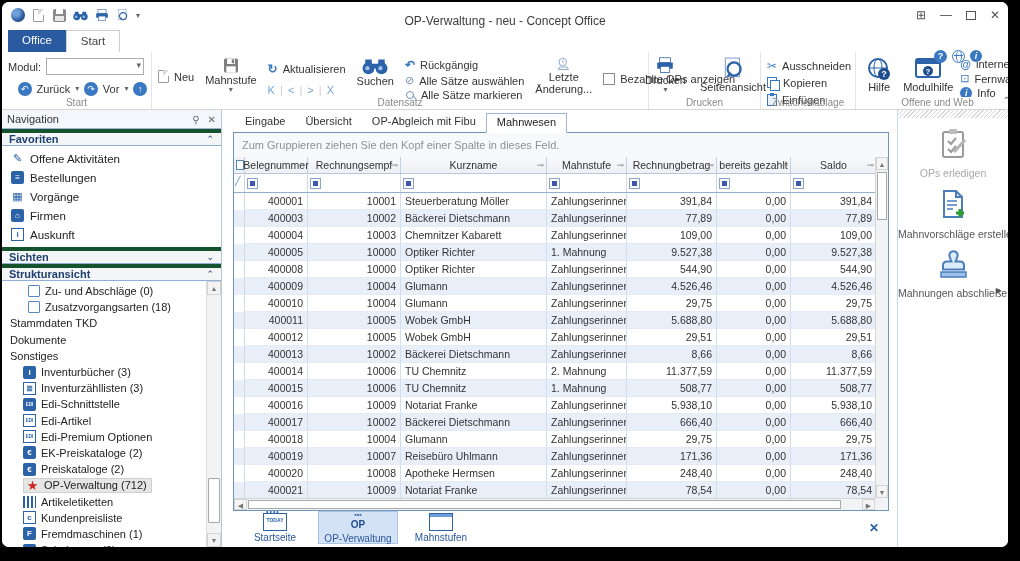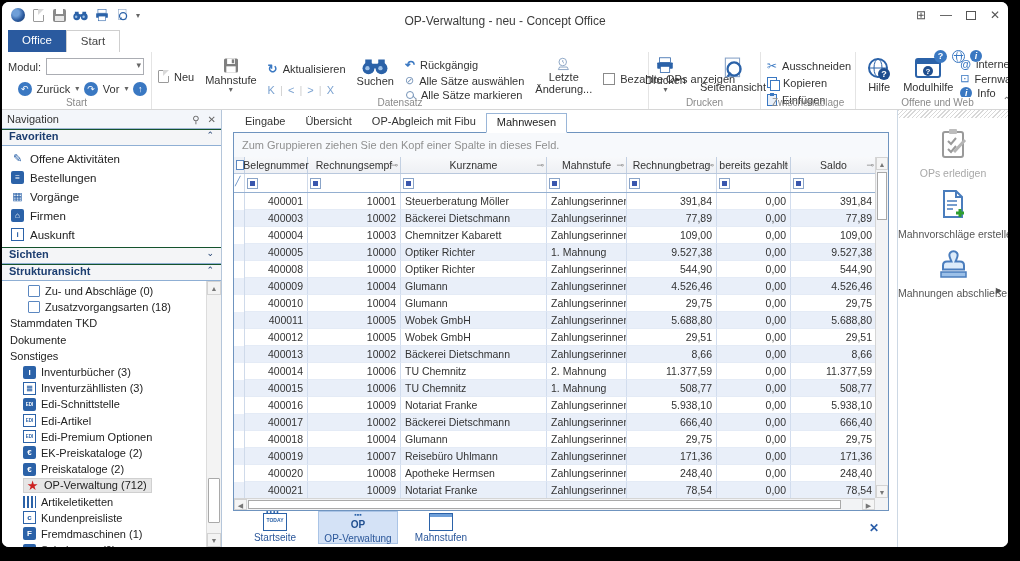--- a/index.html
+++ b/index.html
@@ -64,21 +64,21 @@
   .info-circ { width:12px; height:12px; border-radius:50%; background:#3a78c2; color:#fff; font-size:9px; font-style:italic; font-weight:bold; text-align:center; line-height:12px; display:inline-block; }
   .ribbon-collapse { position:absolute; right:8px; bottom:3px; color:#666; font-size:10px; }
 
   
   .bodyarea { position:absolute; top:108px; left:0; right:0; bottom:0; }
 
   
   .nav { position:absolute; left:0; top:0; bottom:0; width:220px; border-right:1px solid #b5c6da; background:#fff; display:flex; flex-direction:column; }
   .nav-header { height:19px; background:#f3f6fa; border-bottom:1px solid #9eb6d4; display:flex; align-items:center; padding:0 5px; font-size:11px; color:#333; }
   .nav-header .sp { margin-left:auto; display:flex; gap:8px; color:#666; font-size:10px; }
-  .nsec { height:17px; background:#f4f5f7; border-top:1px solid #14532d; border-bottom:1px solid #8fafd4; display:flex; align-items:flex-start; padding:0 7px; font-size:11px; font-weight:bold; color:#1d3e70; }
+  .nsec { height:17px; background:#f4f5f7; border-top:4px solid #14532d; border-bottom:1px solid #8fafd4; display:flex; align-items:center; padding:0 7px; font-size:11px; font-weight:bold; color:#1d3e70; }
   .nsec .chev { margin-left:auto; font-size:9px; font-weight:normal; }
   .navlist { padding:3px 0; }
   .nrow { height:19px; display:flex; align-items:center; gap:6px; padding-left:9px; font-size:11.5px; color:#222; }
   .treewrap { flex:1; position:relative; overflow:hidden; }
   .tree { position:absolute; left:0; top:2px; right:15px; }
   .trow { height:16.2px; display:flex; align-items:center; gap:5px; font-size:11px; color:#222; padding-left:8px; }
   .trow.lvl-check { padding-left:26px; }
   .trow.lvl-icon { padding-left:21px; }
   .trow .sel { background:#e6e6e6; border:1px solid #d0d0d0; padding:0 4px 0 2px; display:flex; align-items:center; gap:5px; height:15px; }
   .nico { width:13px; height:13px; min-width:13px; display:inline-flex; align-items:center; justify-content:center; font-size:11px; color:#2b62a8; }

